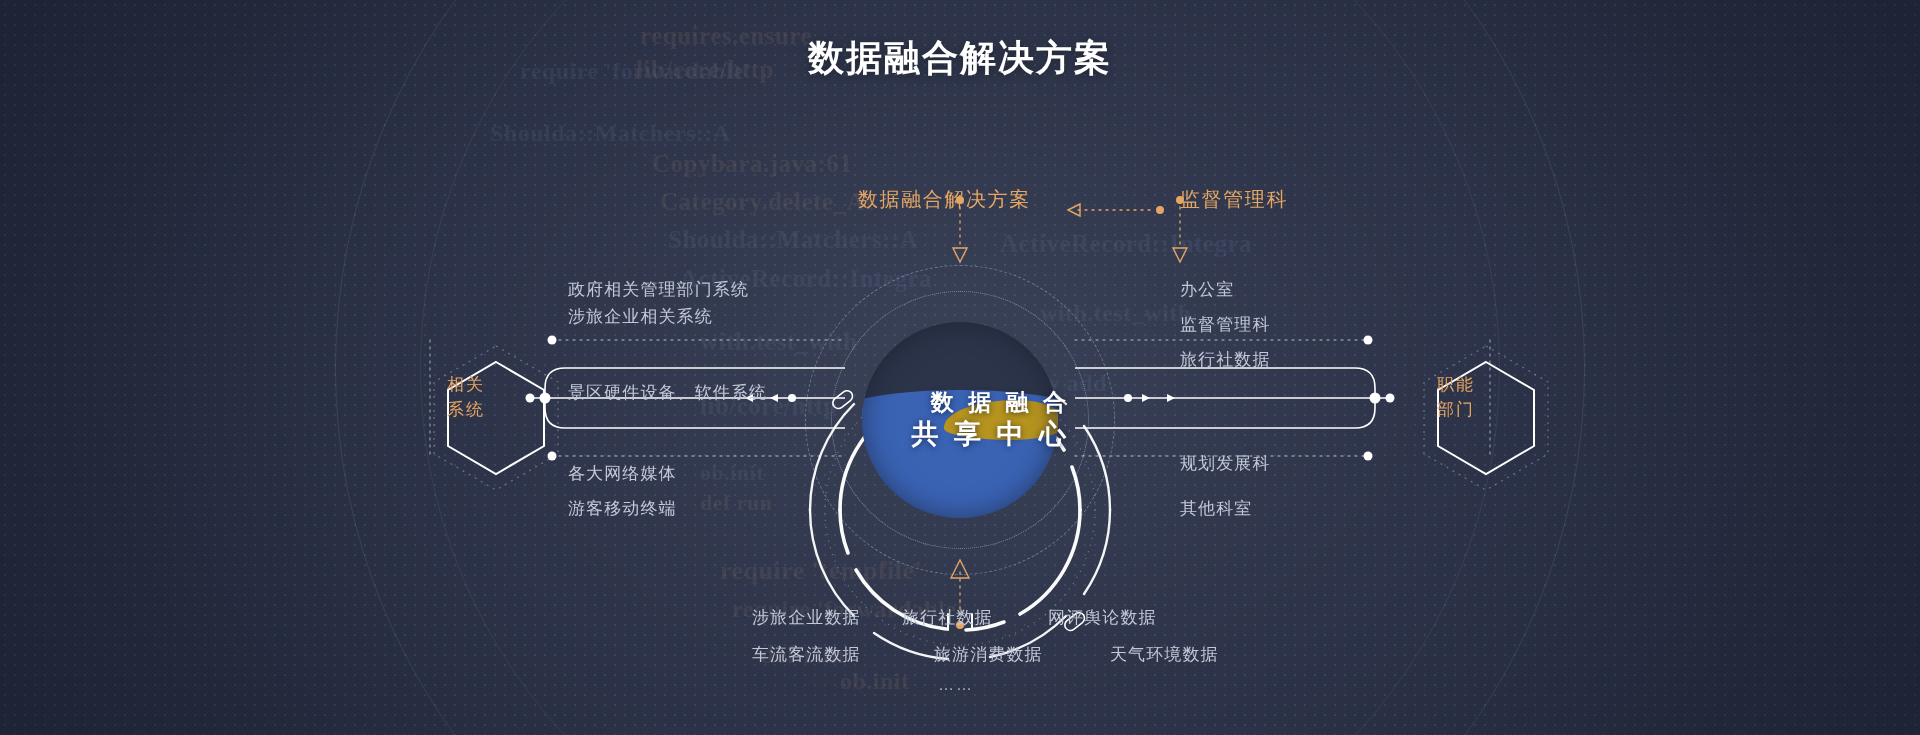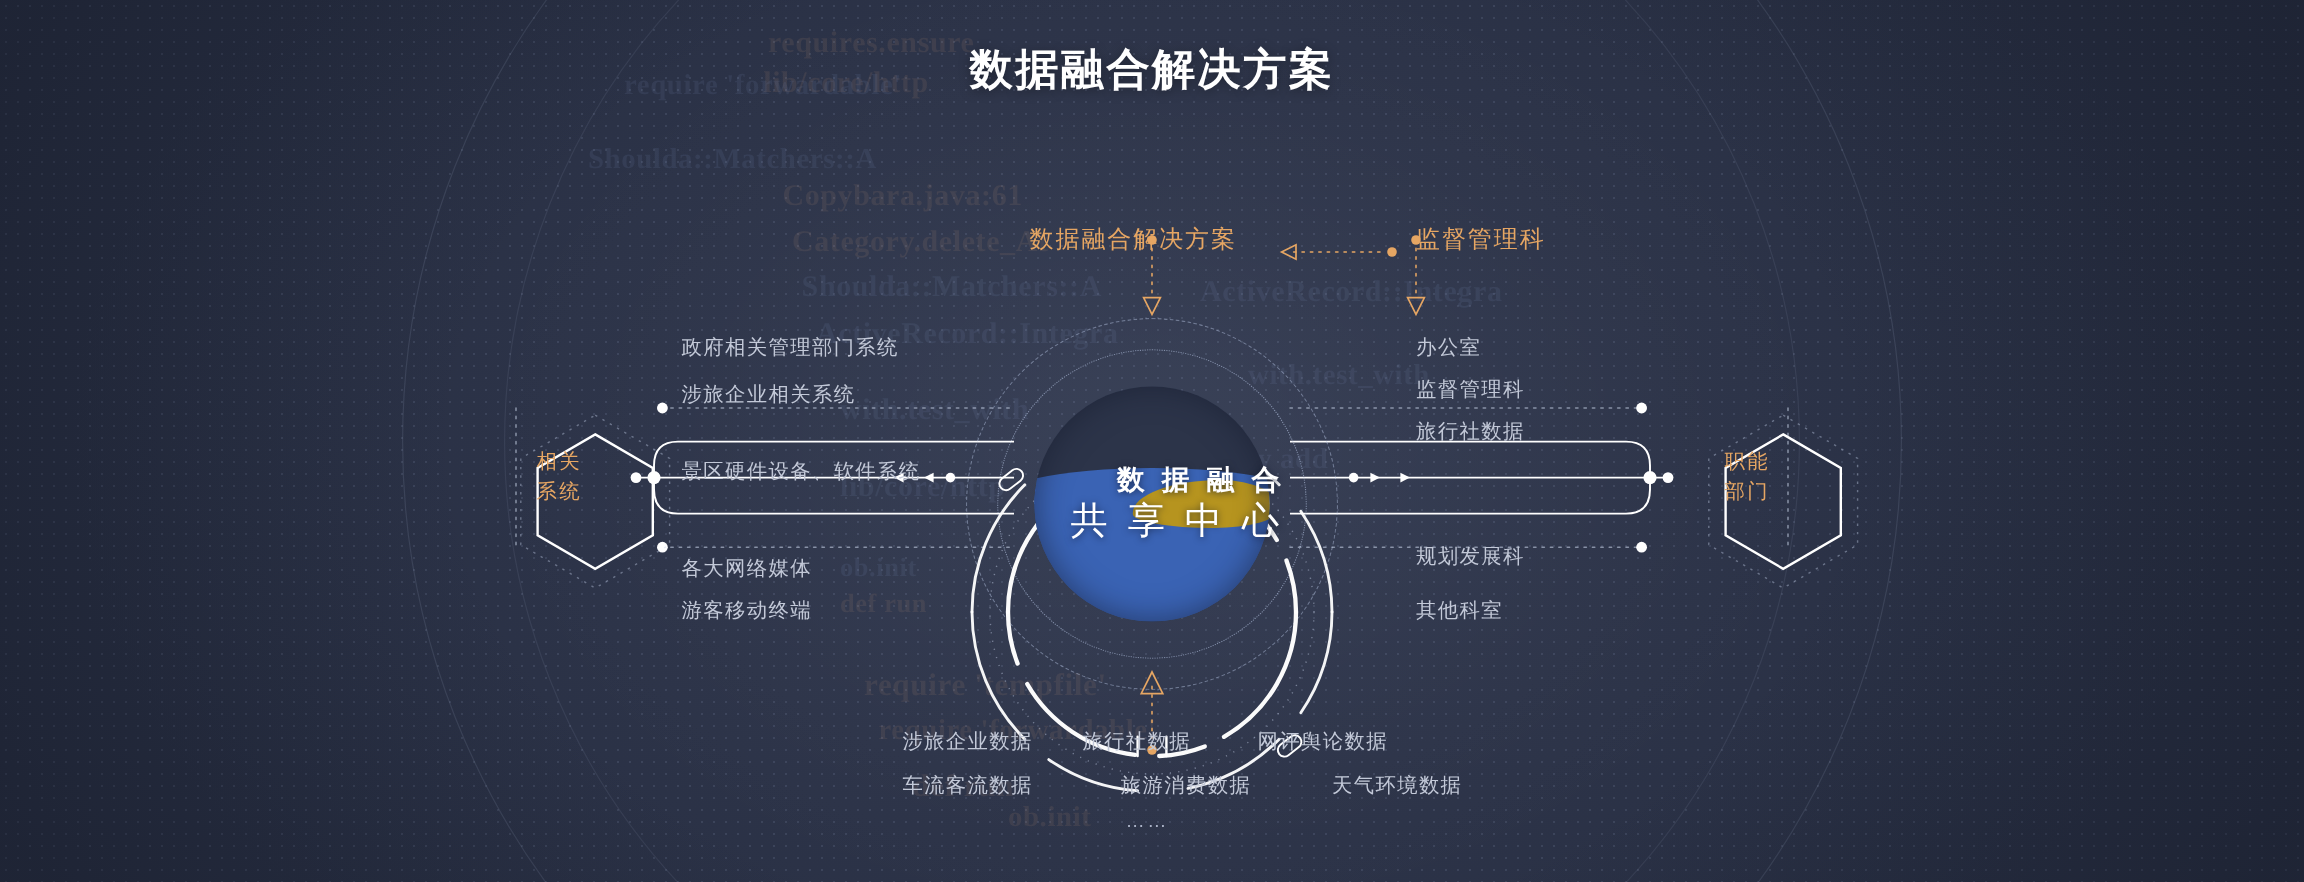--- a/index.html
+++ b/index.html
@@ -108,21 +108,21 @@
     position:absolute; inset:0; border-radius:50%;
     box-shadow:inset 0 0 26px rgba(20,26,44,.55);
   }
   #centerText{
     position:absolute; left:0; top:0; transform:translate(-50%,-50%);
     text-align:right; color:#fff; z-index:6;
     text-shadow:0 1px 6px rgba(12,18,38,.65);
     width:220px;
   }
   #centerText .l1{ font-size:23px; font-weight:700; letter-spacing:4px; line-height:1.32; }
-  #centerText .l2{ font-size:31px; font-weight:400; letter-spacing:4px; line-height:1.32; }
+  #centerText .l2{ font-size:27px; font-weight:700; letter-spacing:4px; line-height:1.32; }
 
   
   .hexwrap{ position:absolute; z-index:16; }
   .hexwrap .hexsvg{ position:absolute; left:0; top:0; overflow:visible; }
   .hexlabel{
     position:absolute; left:0; top:0; width:116px; height:116px;
     display:flex; flex-direction:column; align-items:center; justify-content:center;
     color:#e6a663; font-size:17px; letter-spacing:2px; line-height:1.45; font-weight:400;
     text-align:center;
   }
@@ -319,21 +319,21 @@
 
       <circle cx="960" cy="625" r="4" stroke="none"></circle>
       <polygon points="960,560 951,578 969,578" fill="none" stroke-width="1.4"></polygon>
     </g>
   </svg>
 
   <div class="lbl orange" style="left:858px; top:199px; transform:translateY(-50%);">数据融合解决方案</div>
   <div class="lbl orange" style="left:1180px; top:199px; transform:translateY(-50%);">监督管理科</div>
 
   <div class="lbl" style="left:568px; top:278px;">政府相关管理部门系统</div>
-  <div class="lbl" style="left:568px; top:317px;">涉旅企业相关系统</div>
+  <div class="lbl" style="left:568px; top:305px;">涉旅企业相关系统</div>
   <div class="lbl" style="left:568px; top:348px;margin-top:33px;">景区硬件设备、软件系统</div>
 
   <div class="lbl" style="left:568px; top:462px;">各大网络媒体</div>
   <div class="lbl" style="left:568px; top:497px;">游客移动终端</div>
 
   <div class="lbl" style="left:1180px; top:278px;">办公室</div>
   <div class="lbl" style="left:1180px; top:313px;">监督管理科</div>
   <div class="lbl" style="left:1180px; top:348px;">旅行社数据</div>
 
   <div class="lbl" style="left:1180px; top:452px;">规划发展科</div>

